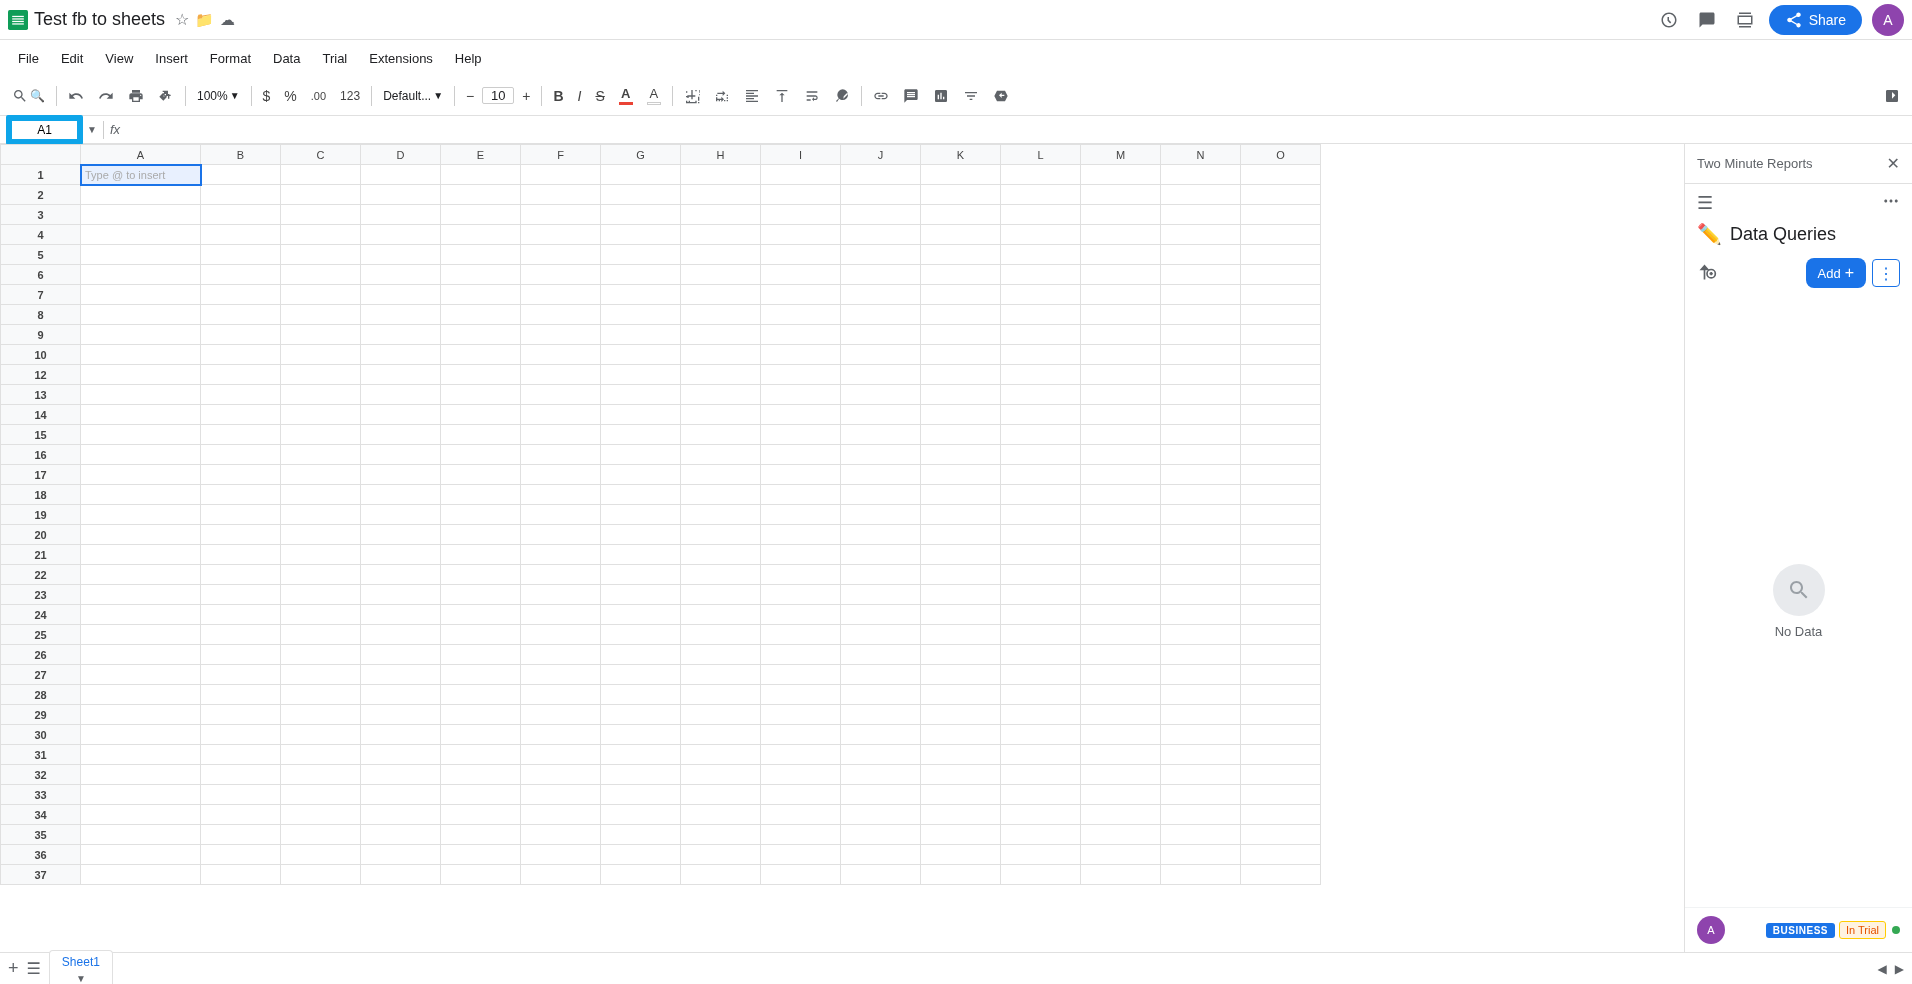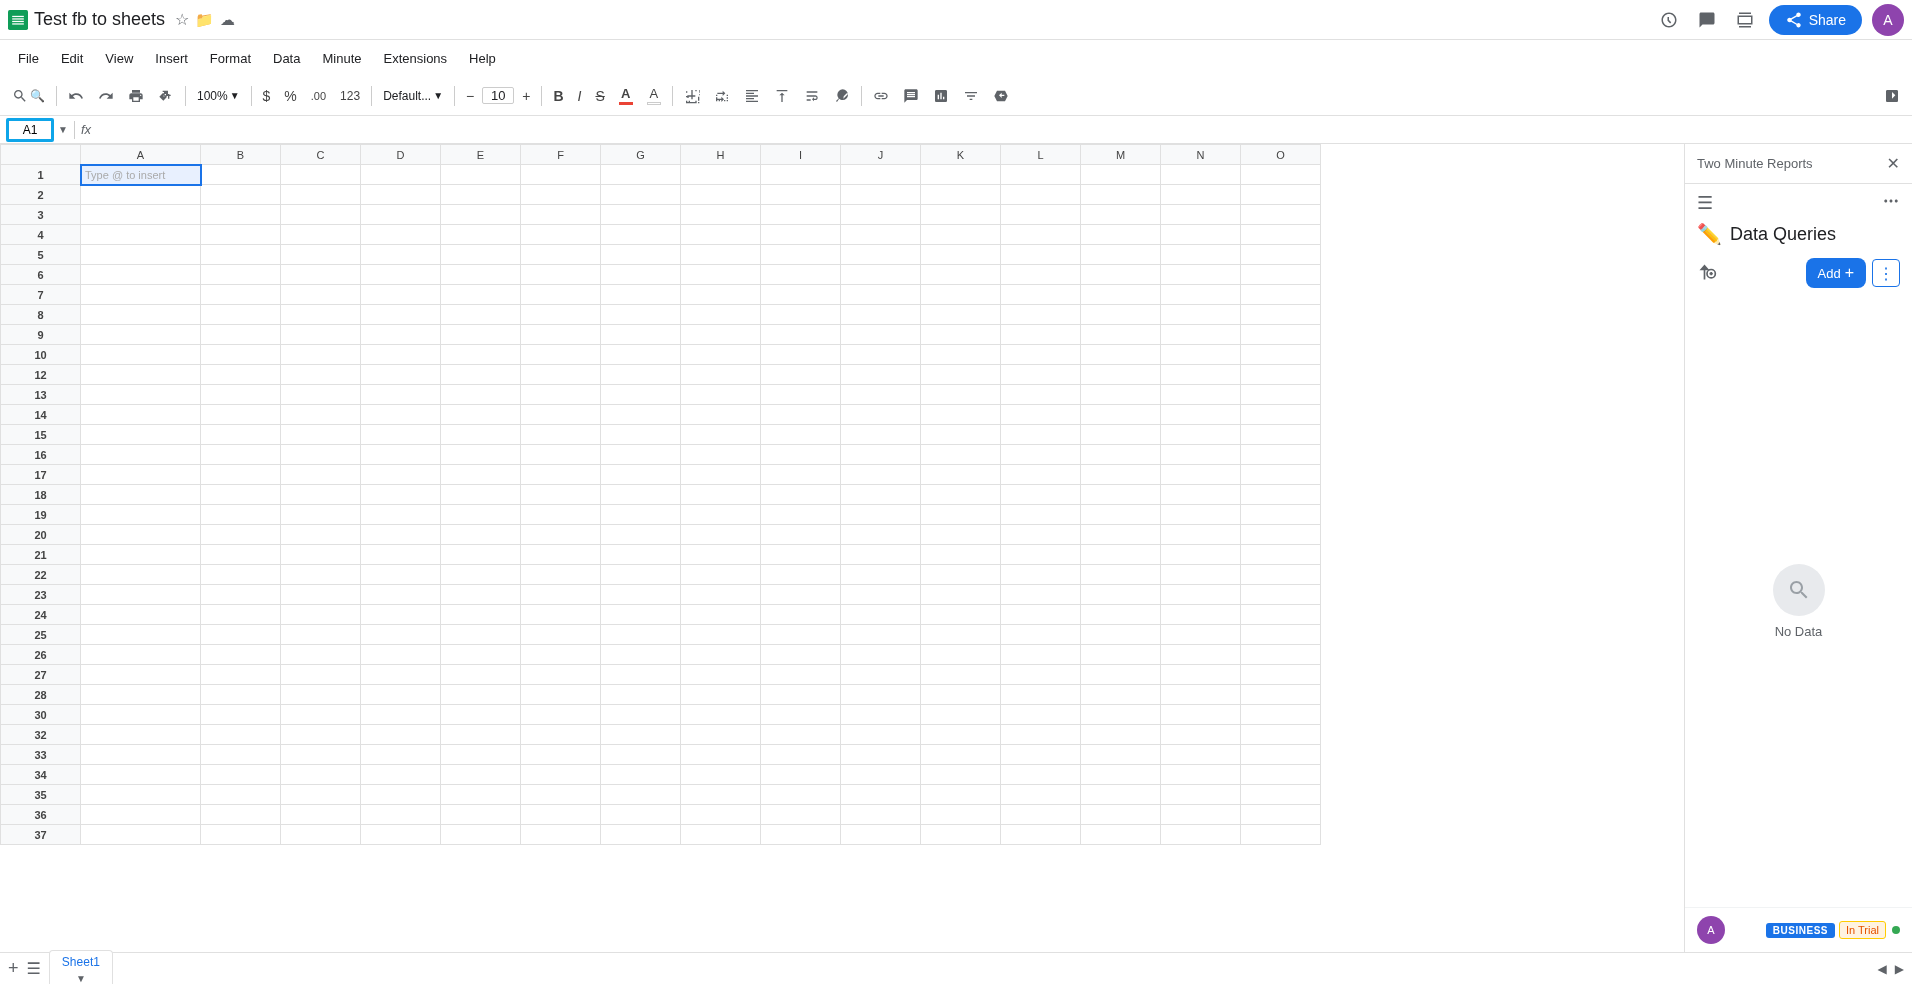--- a/index.html
+++ b/index.html
@@ -25,21 +25,21 @@
     .toolbar { display: flex; align-items: center; height: 40px; padding: 0 6px; background: #fff; border-bottom: 1px solid #e0e0e0; gap: 2px; flex-wrap: nowrap; }
     .tb-btn { display: flex; align-items: center; justify-content: center; padding: 4px 6px; border-radius: 4px; cursor: pointer; color: #444; font-size: 13px; border: none; background: transparent; }
     .tb-separator { width: 1px; height: 20px; background: #ccc; margin: 0 3px; }
     .tb-number { width: 32px; text-align: center; border: none; font-size: 13px; color: #202124; background: transparent; }
     .tb-bold { font-weight: 700; }
     .tb-italic { font-style: italic; }
     .tb-strike { text-decoration: line-through; }
 
     
     .formula-bar { display: flex; align-items: center; height: 28px; border-bottom: 1px solid #e0e0e0; padding: 0 6px; gap: 6px; }
-    .cell-ref { width: 48px; text-align: center; border: 3px solid #0ea5e9; border-radius: 2px; padding: 2px 4px; font-size: 12px; }
+    .cell-ref { width: 77px; text-align: center; border: 6px solid #0ea5e9; border-radius: 2px; padding: 2px 4px; font-size: 12px; }
     .formula-divider { width: 1px; height: 18px; background: #ccc; }
     .fx-label { font-size: 13px; color: #5f6368; font-style: italic; }
     .formula-input { flex: 1; border: none; outline: none; font-size: 13px; }
 
     
     .main-area { display: flex; flex: 1; overflow: hidden; }
 
     
     .spreadsheet { flex: 1; overflow: auto; position: relative; }
     .sheet-table { border-collapse: collapse; font-size: 12px; }
@@ -126,21 +126,21 @@
   </div>
 </div>
 
 <div class="menu-bar">
   <div class="menu-item">File</div>
   <div class="menu-item">Edit</div>
   <div class="menu-item">View</div>
   <div class="menu-item">Insert</div>
   <div class="menu-item">Format</div>
   <div class="menu-item">Data</div>
-  <div class="menu-item">Minute</div>
+  <div class="menu-item">Trial</div>
   <div class="menu-item">Extensions</div>
   <div class="menu-item">Help</div>
 </div>
 
 <div class="toolbar">
   <button class="tb-btn">
     <svg width="16" height="16" viewBox="0 0 24 24" fill="#5f6368">
         <path d="M15.5 14h-.79l-.28-.27C15.41 12.59 16 11.11 16 9.5 16 5.91 13.09 3 9.5 3S3 5.91 3 9.5 5.91 16 9.5 16c1.61 0 3.09-.59 4.23-1.57l.27.28v.79l5 4.99L20.49 19l-4.99-5zm-6 0C7.01 14 5 11.99 5 9.5S7.01 5 9.5 5 14 7.01 14 9.5 11.99 14 9.5 14z"></path>
       </svg>
     <span style="font-size:12px;color:#5f6368;margin-left:2px;">🔍</span>
@@ -777,21 +777,57 @@
             <td></td>
             <td></td>
             <td></td>
             <td></td>
             <td></td>
             <td></td>
             <td></td>
             <td></td>
           </tr>
           <tr>
+            <th class="row-header">29</th>
+            <td style="min-width: 120px;"></td>
+            <td></td>
+            <td></td>
+            <td></td>
+            <td></td>
+            <td></td>
+            <td></td>
+            <td></td>
+            <td></td>
+            <td></td>
+            <td></td>
+            <td></td>
+            <td></td>
+            <td></td>
+            <td></td>
+          </tr>
+          <tr>
             <th class="row-header">30</th>
+            <td style="min-width: 120px;"></td>
+            <td></td>
+            <td></td>
+            <td></td>
+            <td></td>
+            <td></td>
+            <td></td>
+            <td></td>
+            <td></td>
+            <td></td>
+            <td></td>
+            <td></td>
+            <td></td>
+            <td></td>
+            <td></td>
+          </tr>
+          <tr>
+            <th class="row-header">31</th>
             <td style="min-width: 120px;"></td>
             <td></td>
             <td></td>
             <td></td>
             <td></td>
             <td></td>
             <td></td>
             <td></td>
             <td></td>
             <td></td>

